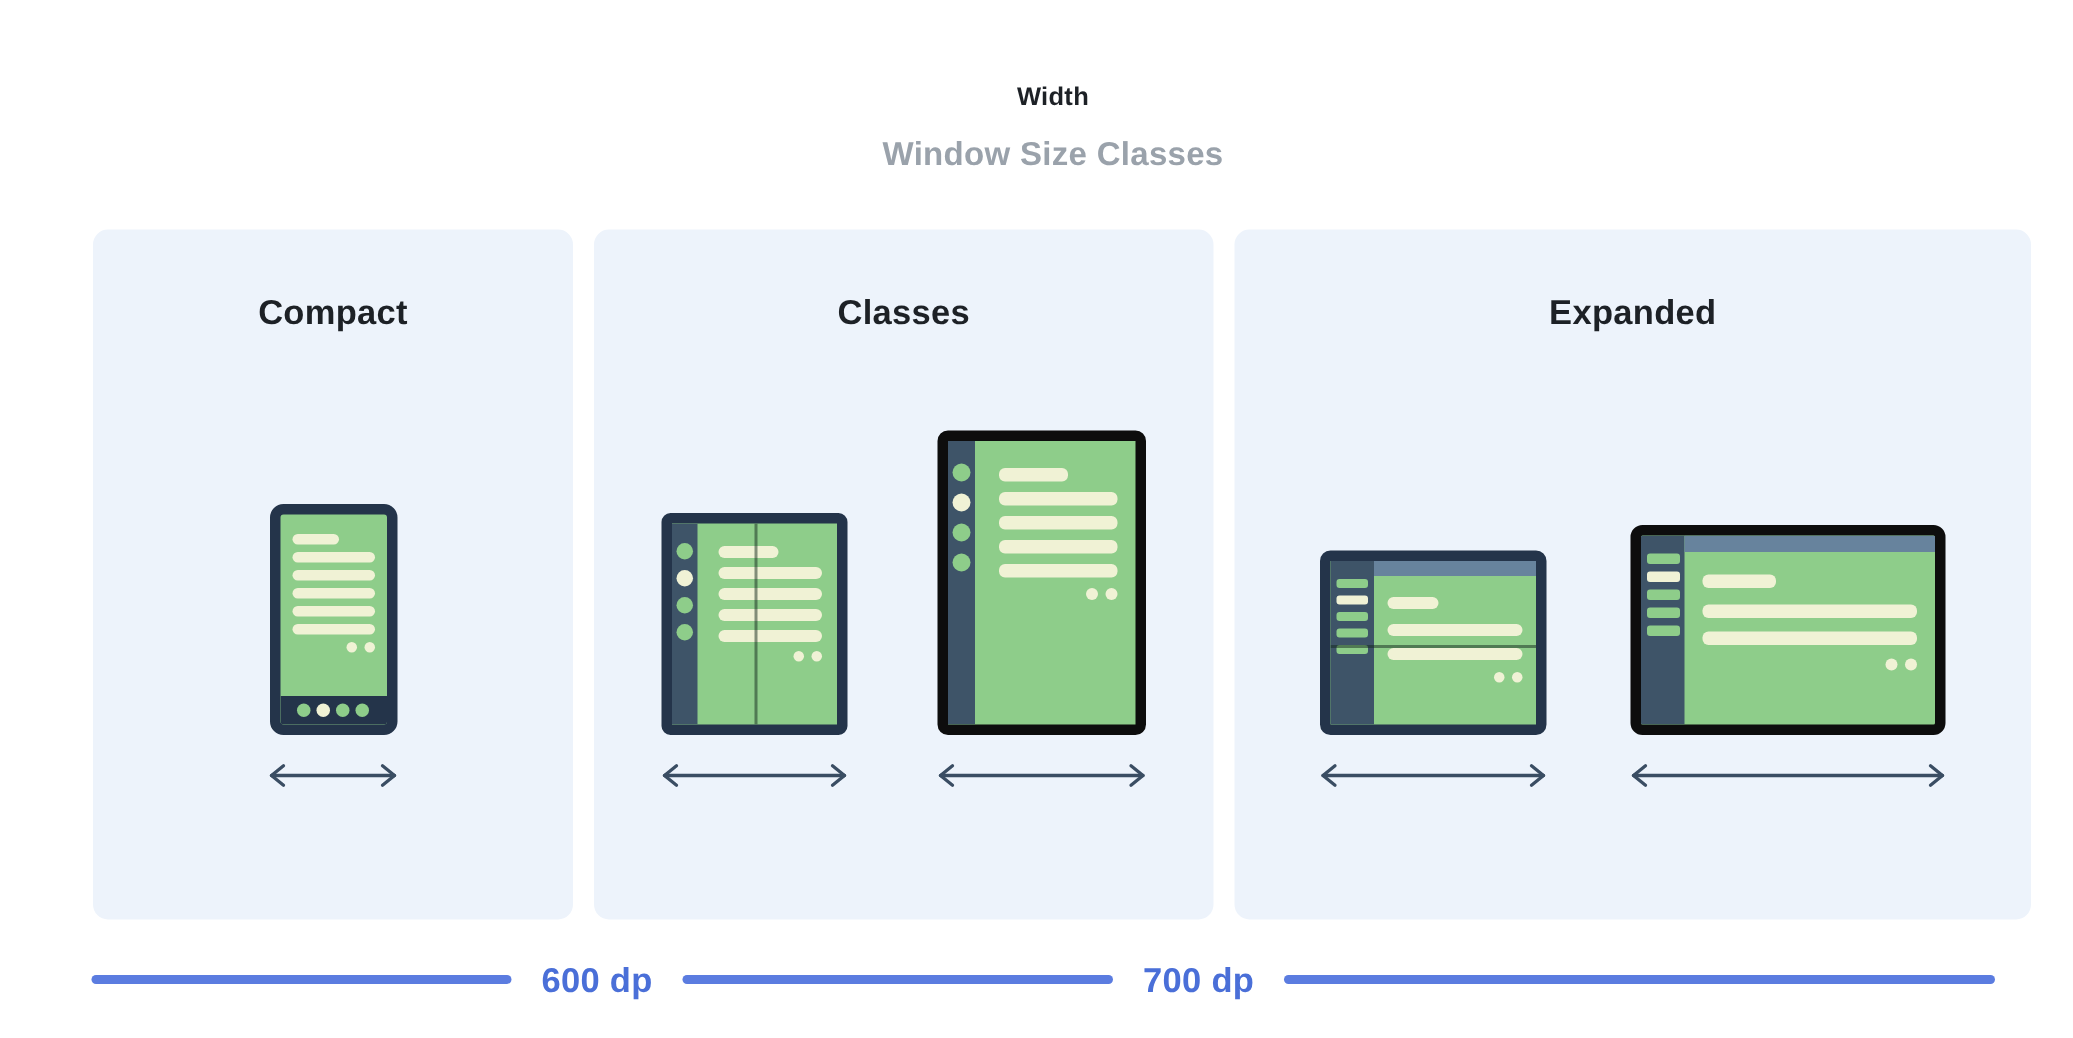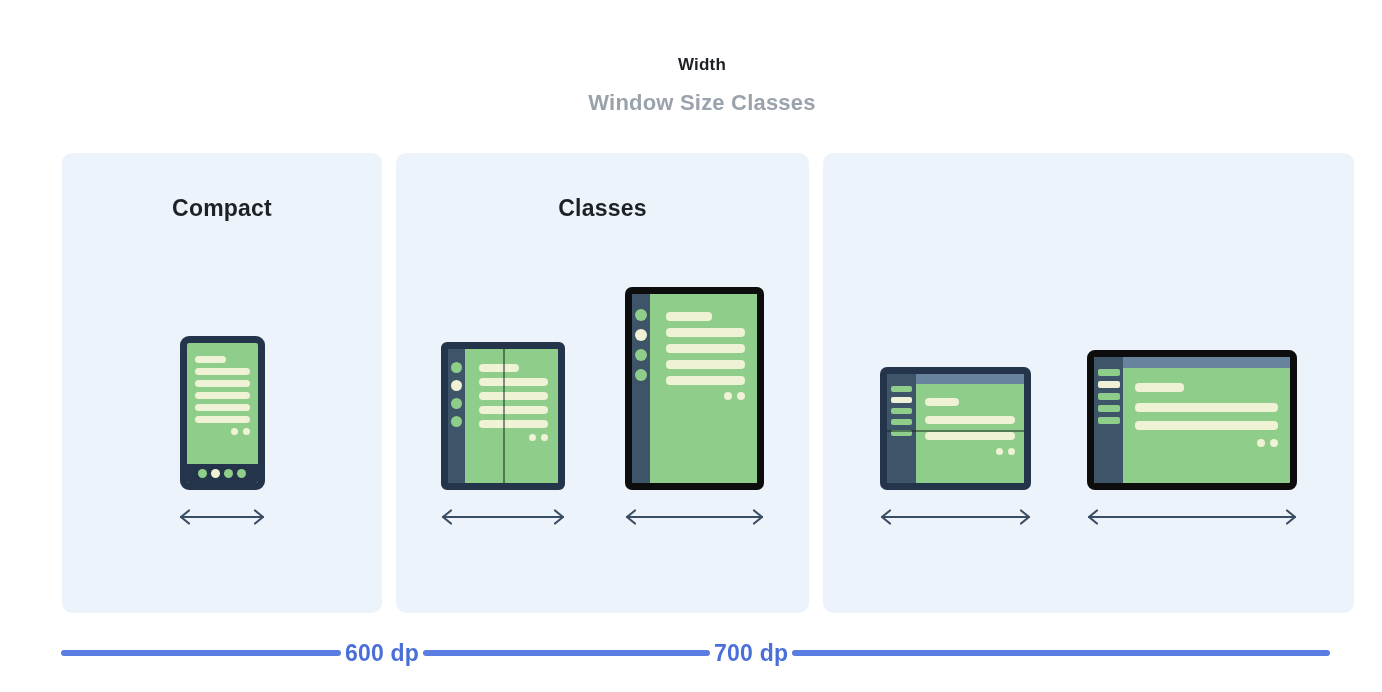--- a/index.html
+++ b/index.html
@@ -83,21 +83,21 @@
   .ls-content .line{height:8px;margin-bottom:8px;}
   .ls-content .line.short{width:38%;margin-bottom:10px;}
   .ls-content .content-dots{margin-top:4px;}
   .tablet-landscape .ls-content{padding:15px 12px 0;}
   .tablet-landscape .ls-content .line{height:9px;margin-bottom:9px;}
   .tablet-landscape .ls-content .line.short{width:34%;margin-bottom:11px;}
   .tablet-landscape .cdot{width:8px;height:8px;}
   .fold-h{position:absolute;left:0;right:0;top:56px;height:1.5px;background:var(--fold-line);}
 
   
-  .axis{position:absolute;left:61px;top:640px;width:1269px;height:26px;display:flex;align-items:center;gap:4px;}
+  .axis{position:absolute;left:61px;top:640px;width:1269px;height:26px;display:flex;align-items:center;gap:20px;}
   .axis-line{height:6px;border-radius:3px;background:var(--axis-line);flex:none;}
   .seg1{width:280px;} .seg2{width:287px;} .seg3{flex:1;}
   .axis-label{font-size:23px;font-weight:bold;color:var(--axis-text);white-space:nowrap;letter-spacing:.2px;}
 </style>
 </head>
 <body>
 
 <div class="header">
   <div class="title">Width</div>
   <div class="subtitle">Window Size Classes</div>
@@ -191,20 +191,21 @@
         <svg class="arrow-svg" width="143" height="18" viewBox="0 0 143 18">
           <line x1="4" y1="9" x2="139" y2="9"></line>
             <polyline points="12,2.5 4,9 12,15.5"></polyline>
             <polyline points="131,2.5 139,9 131,15.5"></polyline>
         </svg>
       </div>
     </div>
   </section>
 
   <section class="panel panel-expanded">
+    <h2 class="panel-title">Expanded</h2>
     <div class="device-area">
       <div class="device-group">
         <div class="foldable-landscape">
           <div class="rail-wide">
             <span class="rail-bar g"></span>
             <span class="rail-bar c"></span>
             <span class="rail-bar g"></span>
             <span class="rail-bar g"></span>
             <span class="rail-bar g"></span>
           </div>

